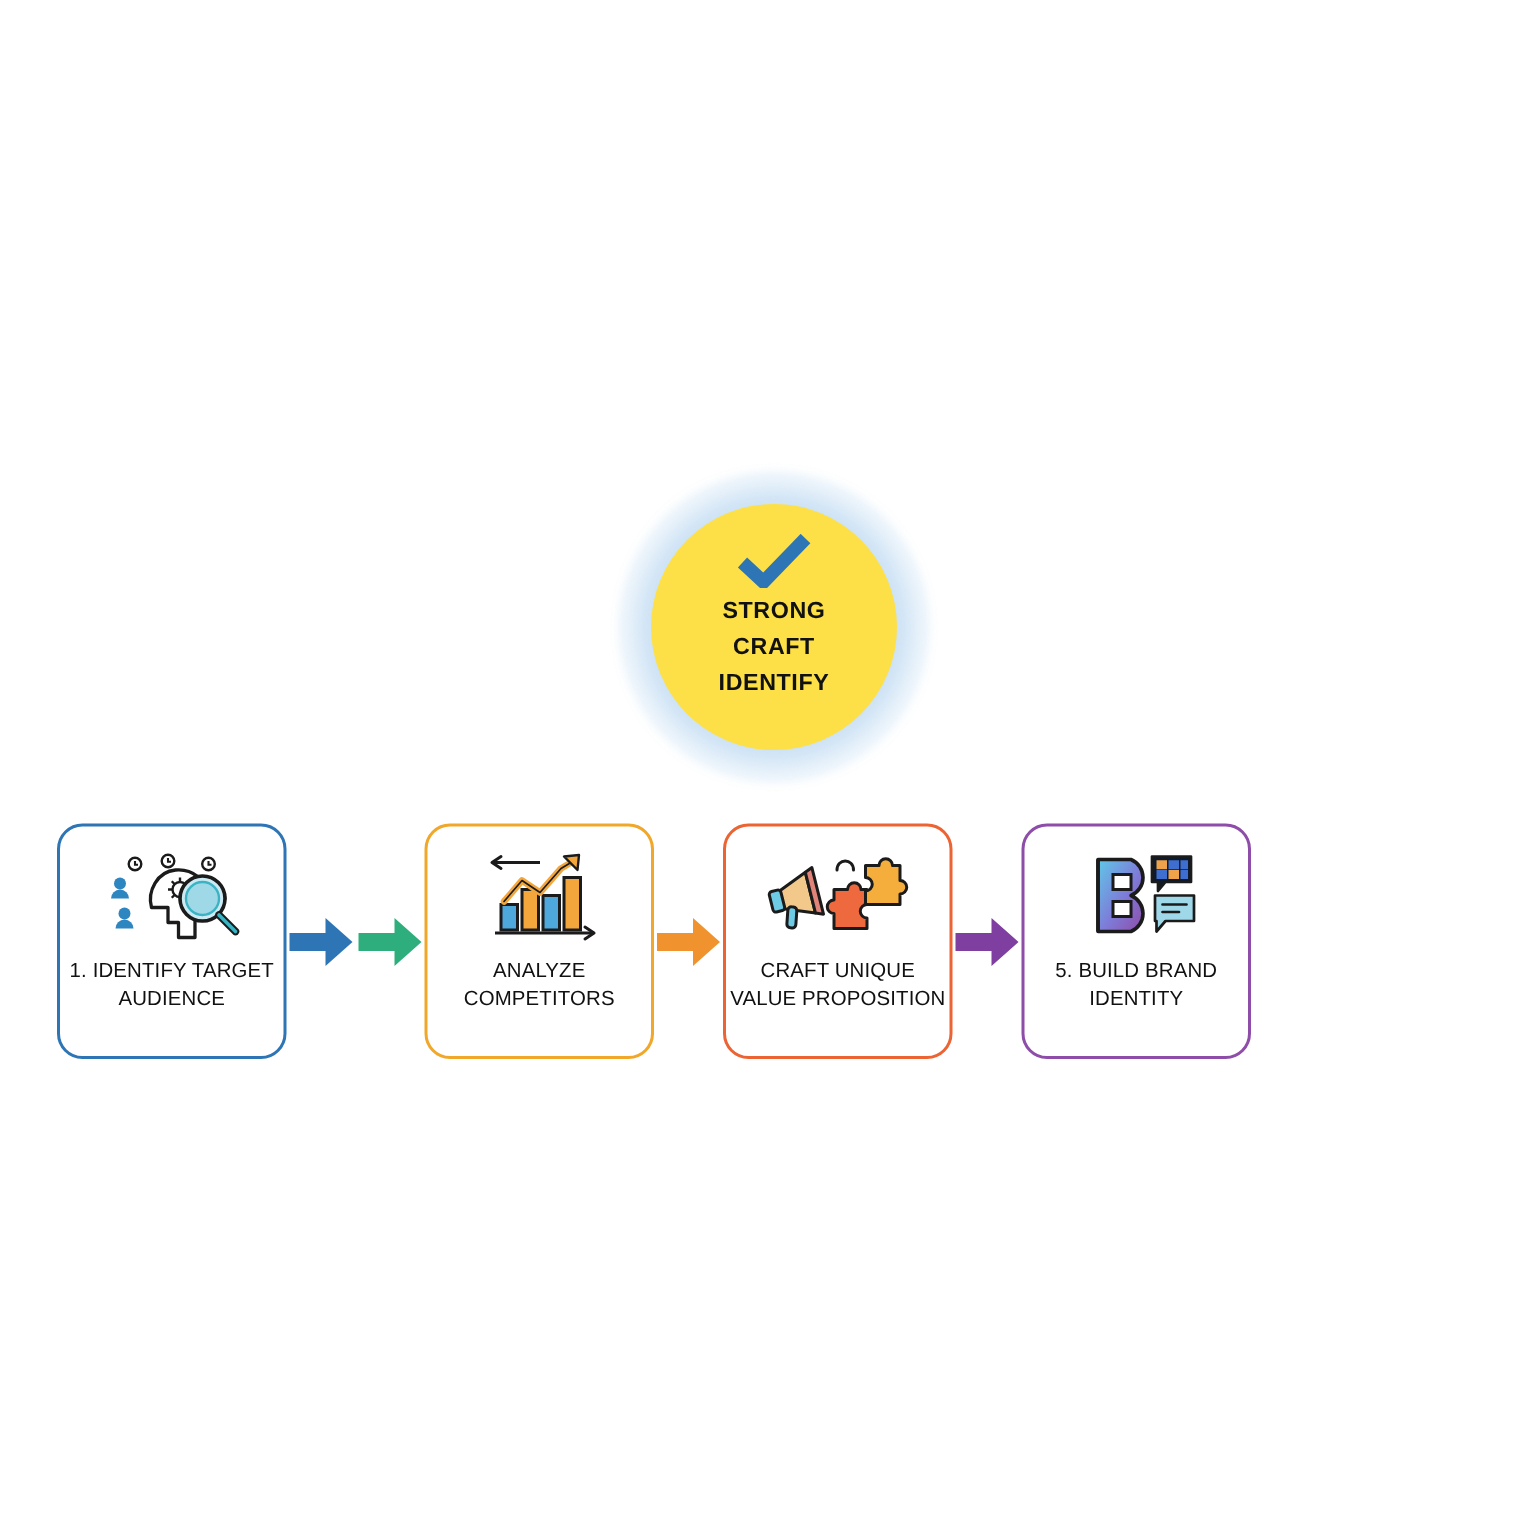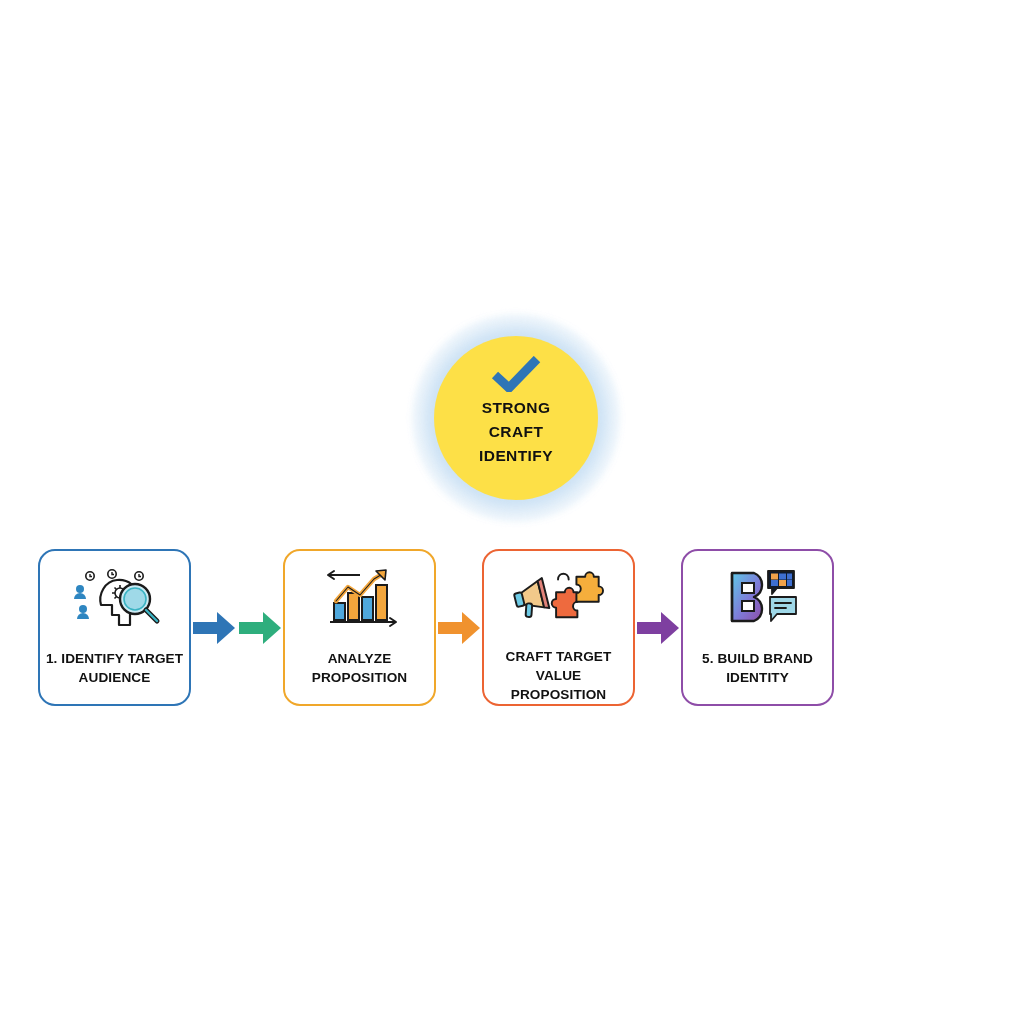--- a/index.html
+++ b/index.html
@@ -102,25 +102,25 @@
     padding-top: 16px;
     flex: 0 0 auto;
     position: relative;
   }
   .step-icon {
     width: 96px;
     height: 62px;
     display: block;
   }
   .step-label {
-    margin-top: 20px;
+    margin-top: 8px;
     width: 144px;
     text-align: center;
     font-family: "Liberation Sans", sans-serif;
-    font-weight: bold;
+    font-weight: normal;
     font-size: 13.6px;
     line-height: 19px;
     letter-spacing: 0.1px;
     color: #111111;
     white-space: pre-line;
   }
 
   .arrow {
     flex: 0 0 auto;
     width: 46px;
@@ -206,21 +206,21 @@
         <rect x="64" y="18" width="11" height="35" fill="#F3A63C" stroke="#1B1B1B" stroke-width="2"></rect>
 
         <path d="M24 34 L36 20 L48 28 L62 12 L72 6" fill="none" stroke="#F3A63C" stroke-width="4.4" stroke-linejoin="round" stroke-linecap="round"></path>
         <path d="M24 34 L36 20 L48 28 L62 12 L72 6" fill="none" stroke="#1B1B1B" stroke-width="1.1" stroke-linejoin="round" stroke-linecap="round"></path>
         <path d="M64 4 L74 3 L73 13 Z" fill="#F3A63C" stroke="#1B1B1B" stroke-width="1.6" stroke-linejoin="round"></path>
 
         <path d="M18 55 H84" stroke="#1B1B1B" stroke-width="2" fill="none"></path>
         <path d="M84 55 L78 51 M84 55 L78 59" stroke="#1B1B1B" stroke-width="2" fill="none" stroke-linecap="round"></path>
       </svg>
       <div class="step-label">ANALYZE
-PROPOSITION</div>
+COMPETITORS</div>
     </div>
 
     <svg class="arrow" viewBox="0 0 46 46">
       <path d="M2 17 H26 V7 L44 23 L26 39 V29 H2 Z" fill="#F0922E"></path>
     </svg>
 
     <div class="step-card" style="border-color:#EC6433">
       <svg class="step-icon" viewBox="0 0 96 62">
 
         <g transform="translate(2,14) rotate(-14 20 18)">
@@ -231,21 +231,21 @@
         </g>
 
         <path d="M47 13 C47 5 58 5 58 13" fill="none" stroke="#1B1B1B" stroke-width="2" stroke-linecap="round"></path>
 
         <path d="M45 26 h9 a4.5 4.5 0 0 1 9 0 h4 v10 a4.5 4.5 0 0 0 0 9 v7 h-22 v-10
                  a4.5 4.5 0 0 1 0 -9 z" fill="#EE6A3E" stroke="#1B1B1B" stroke-width="2" stroke-linejoin="round"></path>
 
         <path d="M66 10 h9 a4.5 4.5 0 0 1 9 0 h5 v10 a4.5 4.5 0 0 1 0 9 v7 h-23 v-9
                  a4.5 4.5 0 0 0 0 -9 z" fill="#F5AE3C" stroke="#1B1B1B" stroke-width="2" stroke-linejoin="round"></path>
       </svg>
-      <div class="step-label">CRAFT TARGET
+      <div class="step-label">CRAFT UNIQUE
 VALUE PROPOSITION</div>
     </div>
 
     <svg class="arrow" viewBox="0 0 46 46">
       <path d="M2 17 H26 V7 L44 23 L26 39 V29 H2 Z" fill="#7E3FA0"></path>
     </svg>
 
     <div class="step-card" style="border-color:#8E4DA8">
       <svg class="step-icon" viewBox="0 0 96 62">
         <defs>

